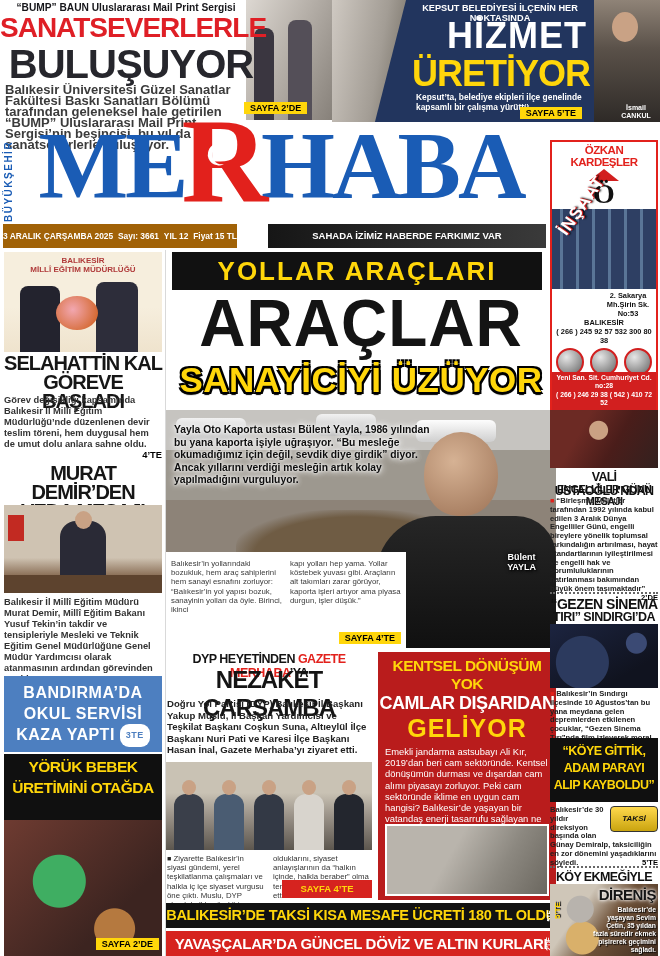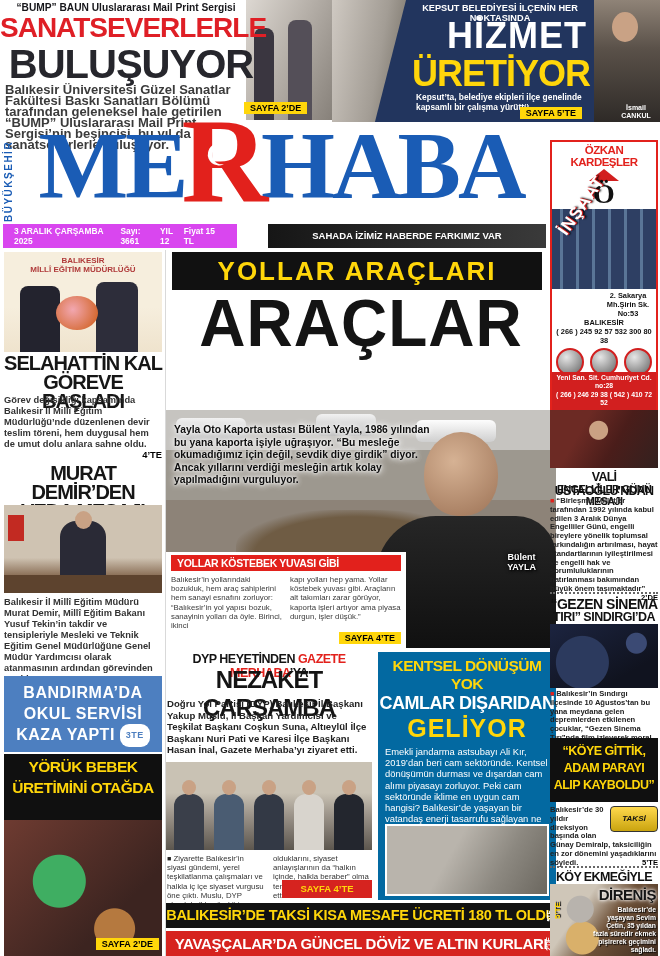--- a/index.html
+++ b/index.html
@@ -31,22 +31,22 @@
   #tr-badge{right:78px;bottom:3px;}
   #tr-person{right:2px;bottom:2px;width:44px;font-size:7px;font-weight:bold;color:#fff;text-align:center;line-height:8px;}
   
   #mh-vert{left:3px;top:126px;height:96px;writing-mode:vertical-rl;transform:rotate(180deg);
     font-size:10px;font-weight:bold;color:#1a5cb5;letter-spacing:1.5px;}
   #mh-title{left:16px;top:116px;width:530px;height:108px;display:flex;justify-content:center;align-items:flex-start;
     font-family:"Liberation Serif",serif;font-weight:bold;color:#1a5cb5;font-size:95px;line-height:100px;letter-spacing:-3px;}
   #mh-r{position:relative;color:#e2211c;font-size:120px;line-height:96px;margin:0 -4px;top:-2px;}
   #mh-star{position:absolute;top:26px;left:24px;font-size:30px;line-height:30px;color:#fff;
     font-family:"DejaVu Sans",sans-serif;transform:rotate(12deg);}
-  #mh-datebar{left:3px;top:224px;width:234px;height:24px;background:#d946ef;color:#fff;
-    display:flex;align-items:center;justify-content:space-between;padding:0 11px;box-sizing:border-box;
+  #mh-datebar{left:3px;top:224px;width:234px;height:24px;background:#a16207;color:#fff;
+    display:flex;align-items:center;justify-content:space-between;padding:0 0;box-sizing:border-box;
     font-size:8.4px;font-weight:bold;}
   #mh-slogan{left:268px;top:224px;width:278px;height:24px;background:linear-gradient(90deg,#161616,#3a3a3a);
     color:#fff;font-size:9.5px;font-weight:bold;text-align:center;line-height:24px;}
   
   #ad{left:550px;top:140px;width:108px;height:272px;border:2px solid #e2211c;box-sizing:border-box;background:#fff;}
   #ad-title{width:100%;text-align:center;font-size:11.5px;font-weight:bold;color:#e2211c;margin-top:2px;letter-spacing:-0.5px;}
   #ad-roof{width:0;height:0;border-left:15px solid transparent;border-right:15px solid transparent;
     border-bottom:12px solid #d21f1f;margin:1px auto 0 auto;}
   #ad-letter{text-align:center;font-family:"Liberation Serif",serif;font-size:28px;line-height:26px;font-weight:bold;color:#111;}
   #ad-building{margin-top:2px;height:80px;background:
@@ -123,21 +123,21 @@
     background:linear-gradient(180deg,#c9c2b4 0 35%,#9c948a 60%,#5c564e);}
   .dyp-fig{position:absolute;bottom:0;width:30px;height:56px;border-radius:12px 12px 0 0;}
   .dyp-head{position:absolute;top:-14px;left:8px;width:14px;height:15px;border-radius:50%;background:#c9a285;}
   #dyp-cap{left:167px;top:854px;width:204px;display:flex;gap:8px;}
   .dyp-col{width:50%;font-size:7.8px;line-height:9.2px;color:#333;}
   #dyp-strip{left:282px;top:880px;width:90px;height:18px;background:#d6231f;color:#ffd60a;
     font-size:9.5px;font-weight:bold;text-align:center;line-height:18px;}
   .bullet-red{color:#e2211c;font-size:7px;}
   .bullet-dark{color:#222;font-size:7px;}
   
-  #kentsel{left:378px;top:652px;width:178px;height:248px;background:#0369a1;box-sizing:border-box;}
+  #kentsel{left:378px;top:652px;width:178px;height:248px;background:#b91c1c;box-sizing:border-box;}
   #kt1{margin-top:5px;font-size:15.5px;font-weight:bold;color:#ffd60a;text-align:center;letter-spacing:-0.5px;}
   #kt2{font-size:18px;font-weight:bold;color:#fff;text-align:center;letter-spacing:-0.5px;}
   #kt3{font-size:25px;font-weight:bold;color:#ffd60a;text-align:center;letter-spacing:1px;}
   #kt-body{margin:3px 7px 0 7px;font-size:9.4px;line-height:11.2px;color:#fff;font-weight:normal;}
   #kt-photo{position:absolute;left:7px;right:7px;top:172px;height:68px;border:2px solid #fff;
     background:linear-gradient(120deg,#b9b4ac 0 40%,#8c8880 70%,#6b675f),
     radial-gradient(circle at 60% 40%,#31425f 0 14px,transparent 15px);}
   
   #strip1{left:166px;top:903px;width:390px;height:25px;background:#121212;color:#ffd60a;
     font-size:14.5px;font-weight:bold;text-align:center;line-height:25px;letter-spacing:-0.3px;}
@@ -297,35 +297,35 @@
   <div class="abs lc" id="s4">
     <div>YÖRÜK BEBEK</div>
     <div>ÜRETİMİNİ OTAĞDA</div>
   </div>
   <div class="abs lc" id="s4-photo">
     <span class="badge" id="s4-badge">SAYFA 2’DE</span>
   </div>
 
   <div class="abs" id="kickerbar">YOLLAR ARAÇLARI</div>
   <div class="abs" id="mainhl">ARAÇLAR</div>
+  <div class="abs" id="subhl">SANAYİCİYİ ÜZÜYOR</div>
 
   <div class="abs" id="mainphoto">
     <div class="car" style="left:10px;width:70px;"></div>
     <div class="car" style="left:150px;width:60px;top:4px;"></div>
     <div class="car" style="left:250px;width:80px;top:10px;background:linear-gradient(180deg,#fdfdfd,#cfcfcf);"></div>
     <div id="dirt"></div>
     <div id="lead">Yayla Oto Kaporta ustası Bülent Yayla, 1986 yılından bu yana kaporta işiyle uğraşıyor. “Bu mesleğe okumadığımız için değil, sevdik diye girdik” diyor. Ancak yıllarını verdiği mesleğin artık kolay yapılmadığını vurguluyor.</div>
     <div id="man-body"></div>
     <div id="man-head"></div>
     <div id="man-label">
       <div>Bülent</div>
       <div>YAYLA</div>
     </div>
     <div id="kost">
-      <div id="kost-bar">YOLLAR KÖSTEBEK YUVASI GİBİ</div>
       <div id="kost-cols">
         <div class="kost-col">Balıkesir’in yollarındaki bozukluk, hem araç sahiplerini hem sanayi esnafını zorluyor: “Balıkesir’in yol yapısı bozuk, sanayinin yolları da öyle. Birinci, ikinci</div>
         <div class="kost-col">kapı yolları hep yama. Yollar köstebek yuvası gibi. Araçların alt takımları zarar görüyor, kaporta işleri artıyor ama piyasa durgun, işler düşük.”</div>
       </div>
       <span class="badge" id="kost-badge">SAYFA 4’TE</span>
     </div>
   </div>
 
   <div class="abs" id="dyp-kicker">
     <span>DYP HEYETİNDEN </span><span class="red">GAZETE MERHABA</span><span>’YA</span>

